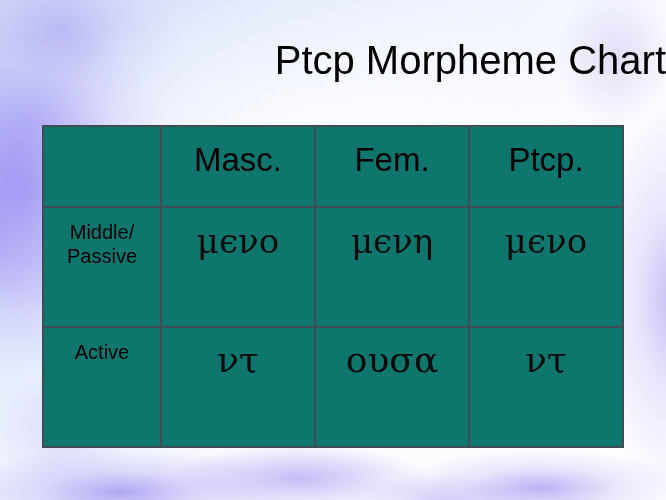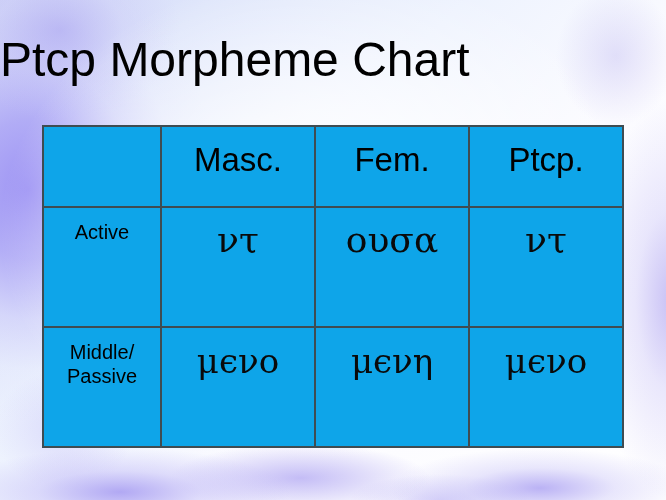--- a/index.html
+++ b/index.html
@@ -91,40 +91,40 @@
         rgba(186,178,246,0.38) 0%,
         rgba(255,255,255,0) 100%);
   }
 
   
   #title {
     position: absolute;
     left: 0;
     top: 36px;
     width: 666px;
-    text-align: left;
-    font-size: 48px;
+    text-align: right;
+    font-size: 40px;
     line-height: 48px;
     color: #000000;
     letter-spacing: 0px;
     white-space: nowrap;
   }
 
   
   #chart-table {
     position: absolute;
     left: 42px;
     top: 125px;
     width: 573px;
     border-collapse: collapse;
     table-layout: fixed;
   }
   #chart-table td {
     border: 2px solid #3f4c52;
-    background: #0ea5e9;
+    background: #0f766e;
     padding: 0;
     vertical-align: top;
     text-align: center;
   }
   td.corner-blank {
     border: none;
     background: transparent;
   }
   .col-label { width: 116px; }
   .col-gender { width: 152px; }
@@ -184,44 +184,44 @@
         <td class="col-gender">
           <div class="hdr-text">Fem.</div>
         </td>
         <td class="col-gender">
           <div class="hdr-text">Ptcp.</div>
         </td>
       </tr>
 
       <tr class="body-row">
         <td class="col-label">
-          <div class="row-label">Active</div>
-        </td>
-        <td class="col-gender">
-          <div class="greek">ντ</div>
-        </td>
-        <td class="col-gender">
-          <div class="greek">ουσα</div>
-        </td>
-        <td class="col-gender">
-          <div class="greek">ντ</div>
+          <div class="row-label">Middle/</div>
+          <div class="row-label" style="padding-top:0">Passive</div>
+        </td>
+        <td class="col-gender">
+          <div class="greek-sm">μϵνο</div>
+        </td>
+        <td class="col-gender">
+          <div class="greek-sm">μϵνη</div>
+        </td>
+        <td class="col-gender">
+          <div class="greek-sm">μϵνο</div>
         </td>
       </tr>
 
       <tr class="body-row">
         <td class="col-label">
-          <div class="row-label">Middle/</div>
-          <div class="row-label" style="padding-top:0">Passive</div>
-        </td>
-        <td class="col-gender">
-          <div class="greek-sm">μϵνο</div>
-        </td>
-        <td class="col-gender">
-          <div class="greek-sm">μϵνη</div>
-        </td>
-        <td class="col-gender">
-          <div class="greek-sm">μϵνο</div>
+          <div class="row-label">Active</div>
+        </td>
+        <td class="col-gender">
+          <div class="greek">ντ</div>
+        </td>
+        <td class="col-gender">
+          <div class="greek">ουσα</div>
+        </td>
+        <td class="col-gender">
+          <div class="greek">ντ</div>
         </td>
       </tr>
     </tbody>
   </table>
 
 </div>
 
 </body></html>

